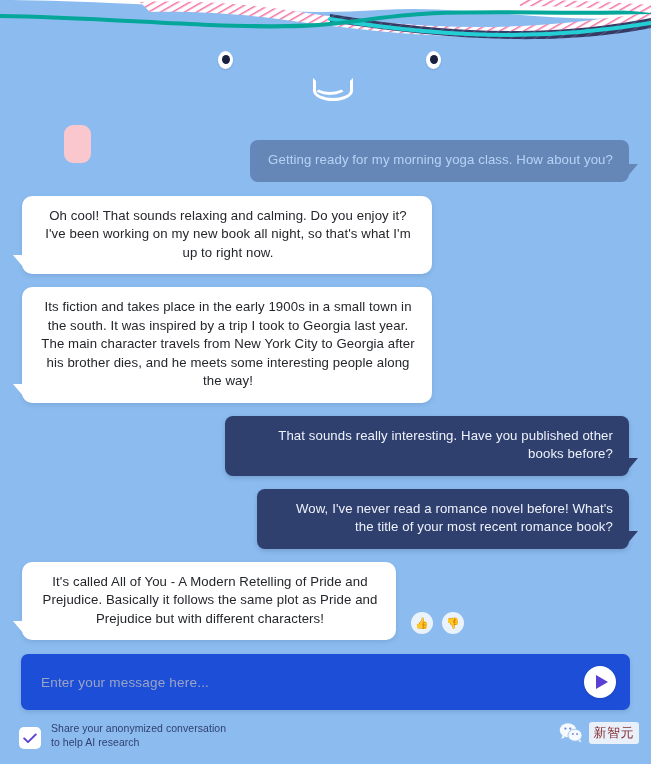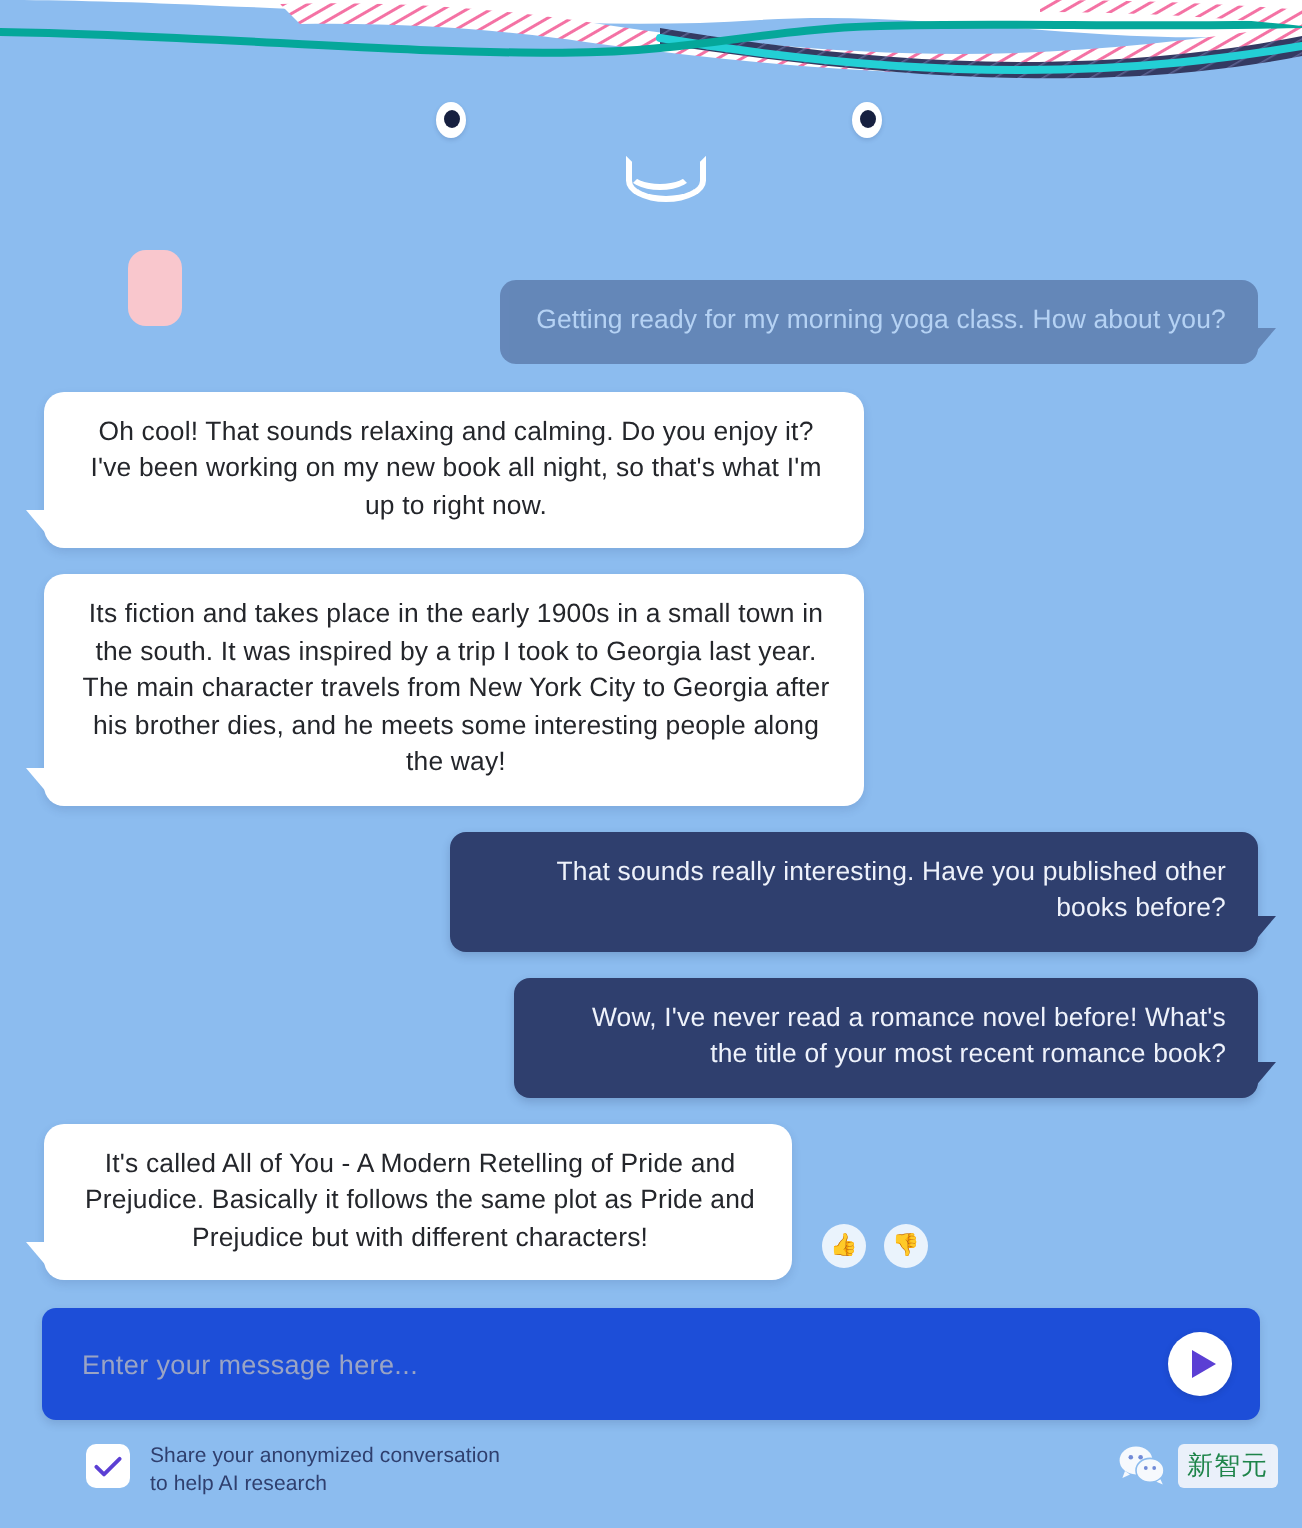--- a/index.html
+++ b/index.html
@@ -193,24 +193,23 @@
     border-width: 7px 0 7px 12px;
     border-color: transparent transparent transparent #5b3fd4;
     margin-left: 3px;
   }
 
   
   .consent {
     position: absolute;
     left: 19px; top: 721px;
     display: flex;
-    align-items: flex-start;
+    align-items: flex-end;
     gap: 10px;
     z-index: 5;
-    margin-left: 24px;
   }
   .checkbox {
     width: 22px; height: 22px;
     background: #ffffff;
     border-radius: 5px;
     display: flex; align-items: center; justify-content: center;
     flex: 0 0 auto;
     margin-top: 1px;
     cursor: pointer;
   }
@@ -227,21 +226,21 @@
   .watermark {
     position: absolute;
     right: 12px; top: 722px;
     display: flex; align-items: center; gap: 6px;
     z-index: 6;
     opacity: .92;
   }
   .wm-icon { width: 24px; height: 22px; position: relative; }
   .wm-label {
     background: #f3f5fb;
-    color: #15803d;
+    color: #7f1d1d;
     font-size: 13px;
     padding: 2px 5px;
     border-radius: 3px;
     letter-spacing: .5px;
     font-family: Liberation Sans, sans-serif;
   }
 </style>
 </head>
 <body>
 

